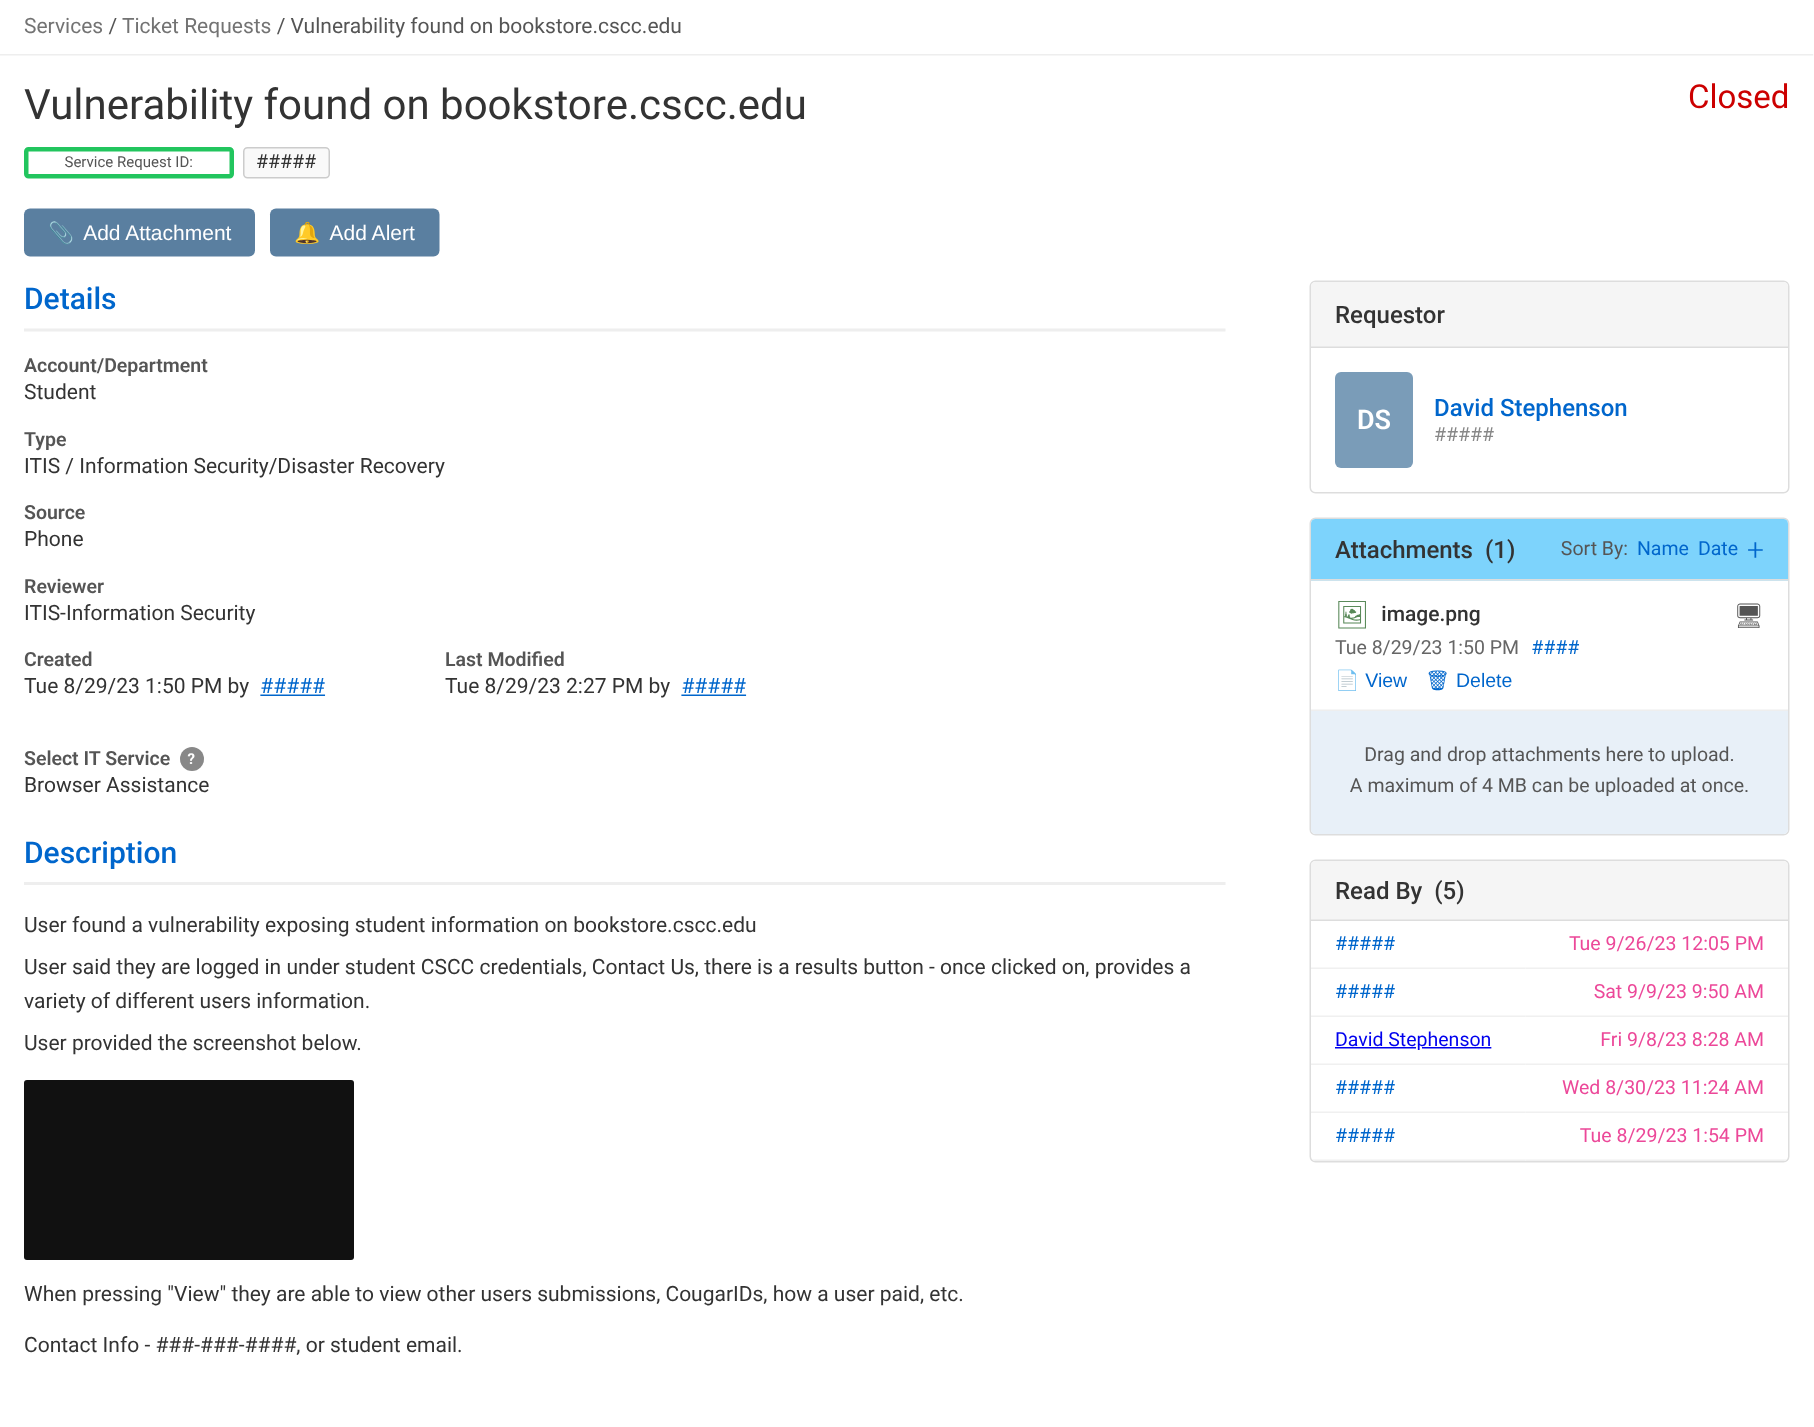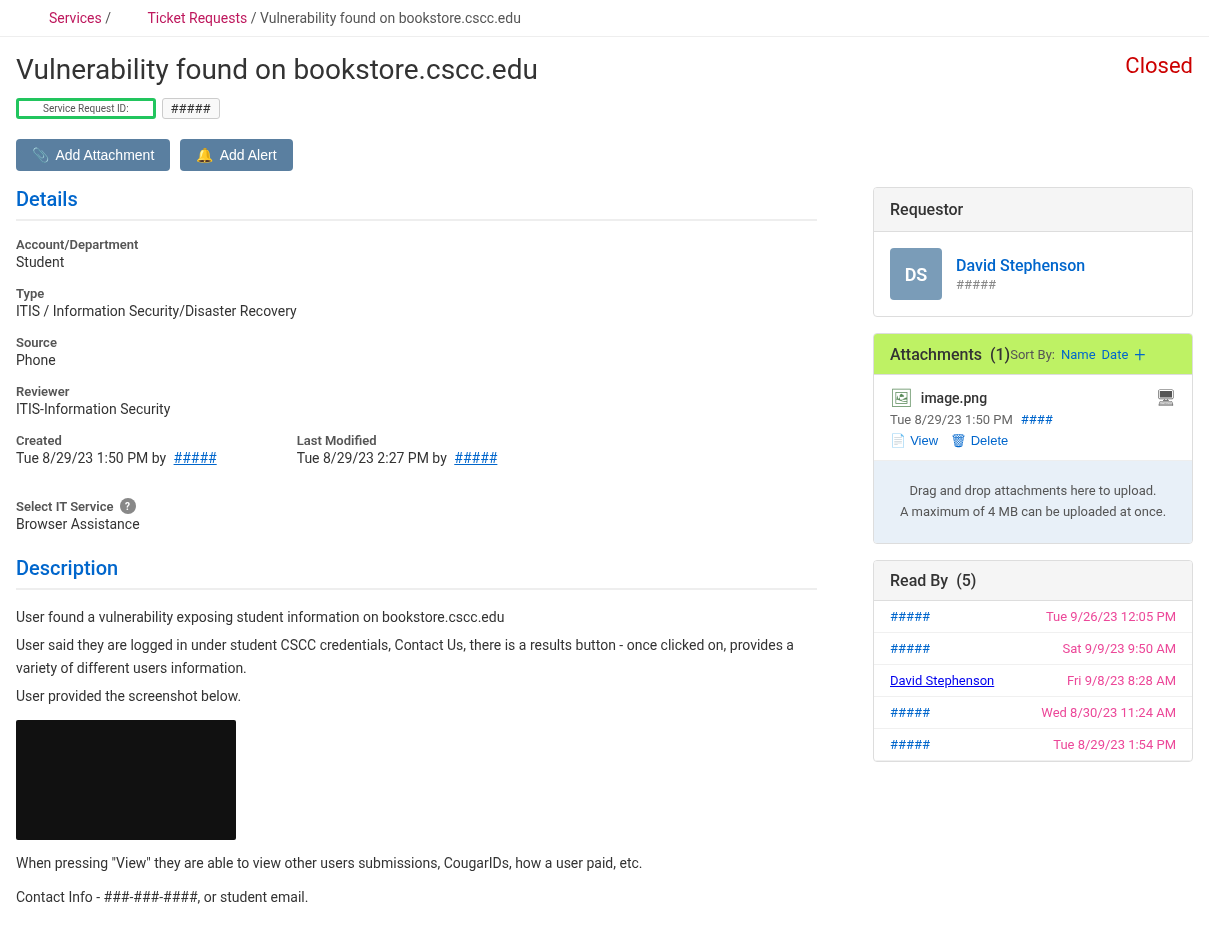--- a/index.html
+++ b/index.html
@@ -9,23 +9,22 @@
       color: #333;
       background: #fff;
     }
     .breadcrumb {
       padding: 10px 16px;
       font-size: 14px;
       color: #555;
       border-bottom: 1px solid #eee;
     }
     .breadcrumb a {
-      color: #be185d;
+      color: #737373;
       text-decoration: none;
-      margin-left: 33px;
     }
     .breadcrumb span { color: #555; }
     .page-header {
       padding: 16px 16px 8px;
       display: flex;
       justify-content: space-between;
       align-items: flex-start;
     }
     .page-title {
       font-size: 28px;
@@ -172,21 +171,21 @@
     .card-body {
       padding: 16px;
     }
     .requestor-info {
       display: flex;
       align-items: center;
       gap: 14px;
     }
     .avatar {
       width: 52px;
-      height: 52px;
+      height: 64px;
       background: #7a9cb8;
       border-radius: 4px;
       display: flex;
       align-items: center;
       justify-content: center;
       color: white;
       font-size: 18px;
       font-weight: 600;
       flex-shrink: 0;
     }
@@ -195,24 +194,25 @@
       font-size: 16px;
       font-weight: 500;
       text-decoration: none;
     }
     .requestor-id {
       color: #888;
       font-size: 13px;
       margin-top: 2px;
     }
     .attachments-header {
-      background: #bef264;
+      background: #7dd3fc;
       padding: 10px 16px;
       display: flex;
       align-items: center;
+      justify-content: space-between;
       border-bottom: 1px solid #ddd;
     }
     .attachments-title {
       font-size: 16px;
       font-weight: 500;
       color: #333;
     }
     .sort-by {
       display: flex;
       align-items: center;

